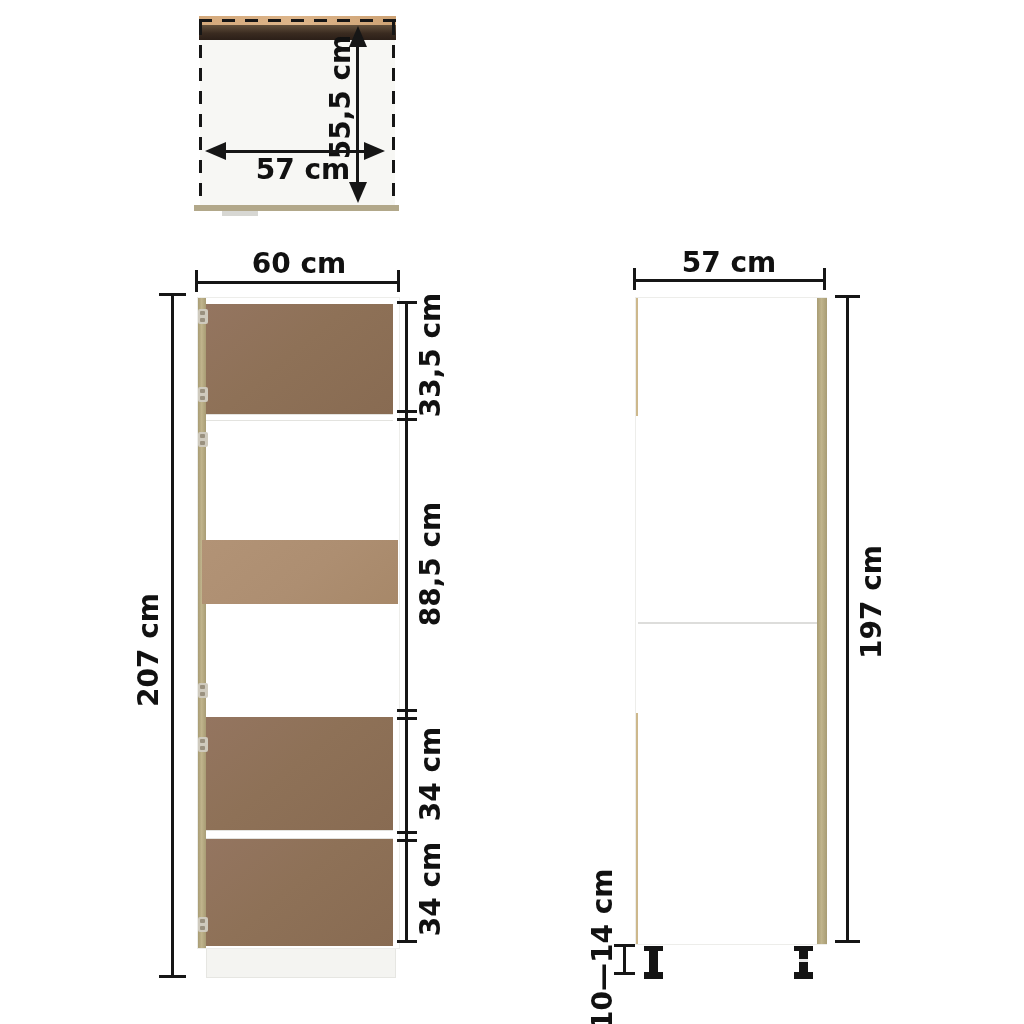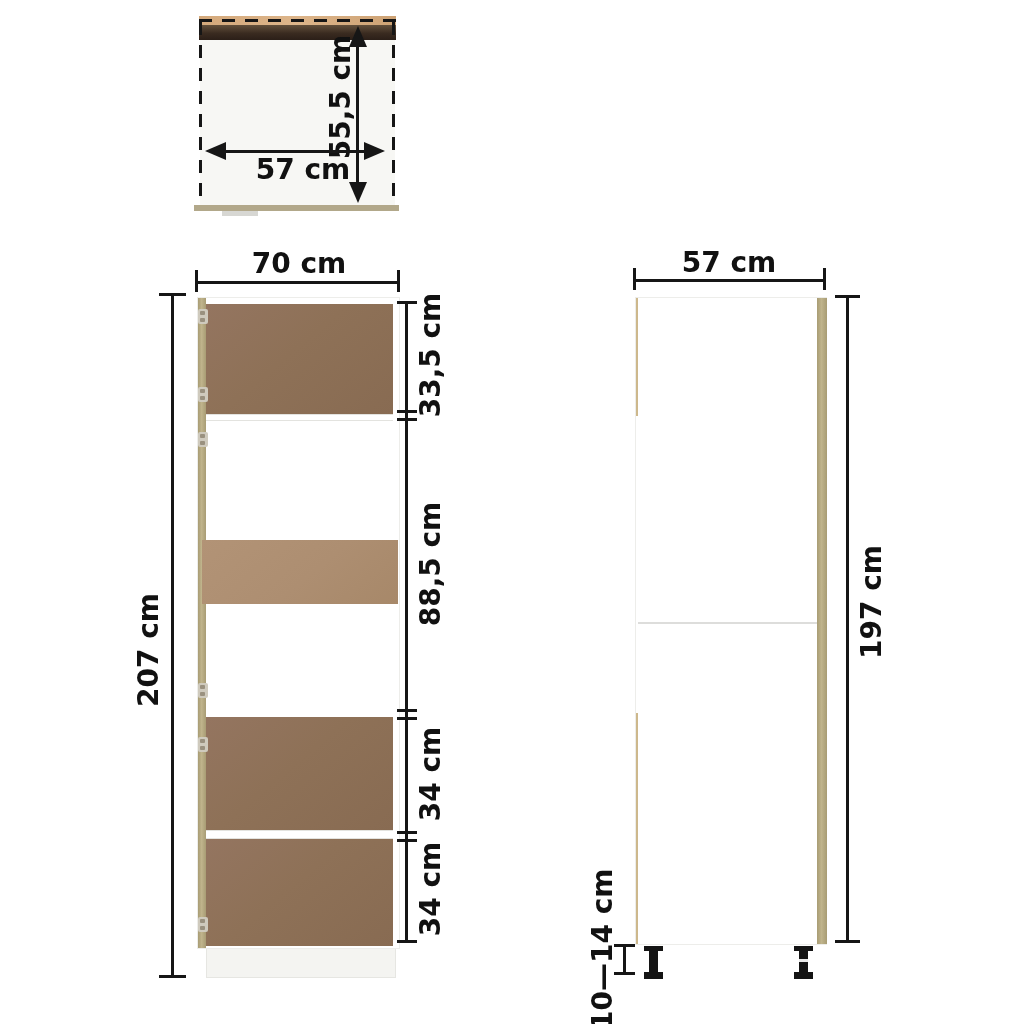--- a/index.html
+++ b/index.html
@@ -77,21 +77,21 @@
       <div class="dline" style="left:220px; top:150px; width:150px; height:3px;"></div>
       <div class="ah left" style="left:205px; top:142px;"></div>
       <div class="ah right" style="left:364px; top:142px;"></div>
       <div class="dim-label" style="left:243px; top:154px; width:120px;">57 cm</div>
     </div>
   </div>
 
   <div>
 
     <div>
-      <div class="dim-label" style="left:239px; top:248px; width:120px;">70 cm</div>
+      <div class="dim-label" style="left:239px; top:248px; width:120px;">60 cm</div>
       <div class="dline" style="left:197px; top:281px; width:203px; height:3px;"></div>
       <div class="tick" style="left:195px; top:270px; width:3px; height:22px;"></div>
       <div class="tick" style="left:397px; top:270px; width:3px; height:22px;"></div>
     </div>
 
     <div>
       <div class="dline" style="left:171px; top:295px; width:3px; height:683px;"></div>
       <div class="tick" style="left:159px; top:293px; width:27px; height:3px;"></div>
       <div class="tick" style="left:159px; top:975px; width:27px; height:3px;"></div>
       <div class="dim-label rot" style="left:69px; top:634px; width:160px;">207 cm</div>

